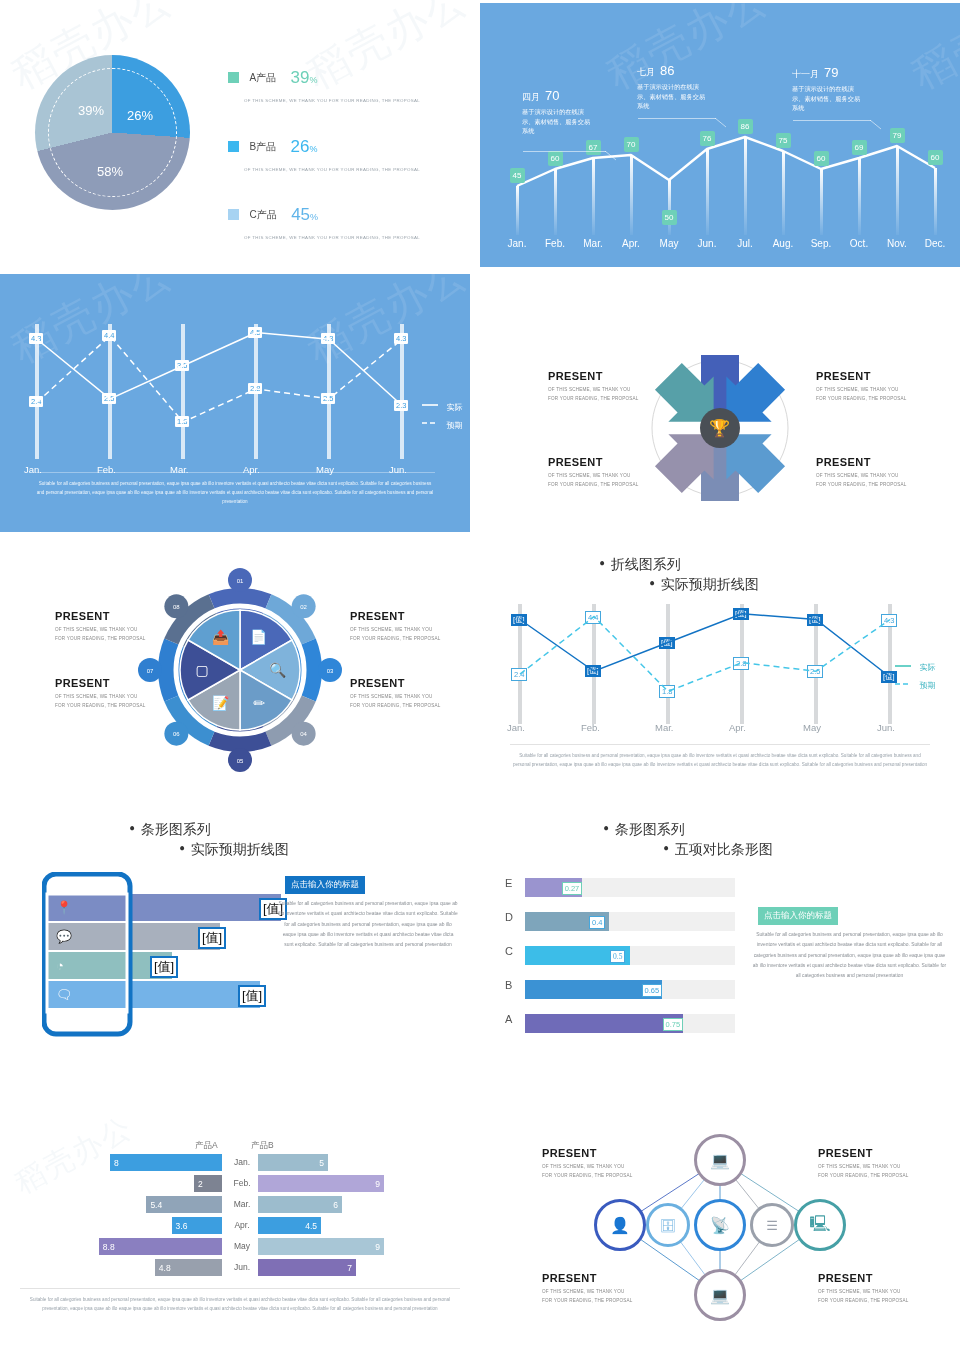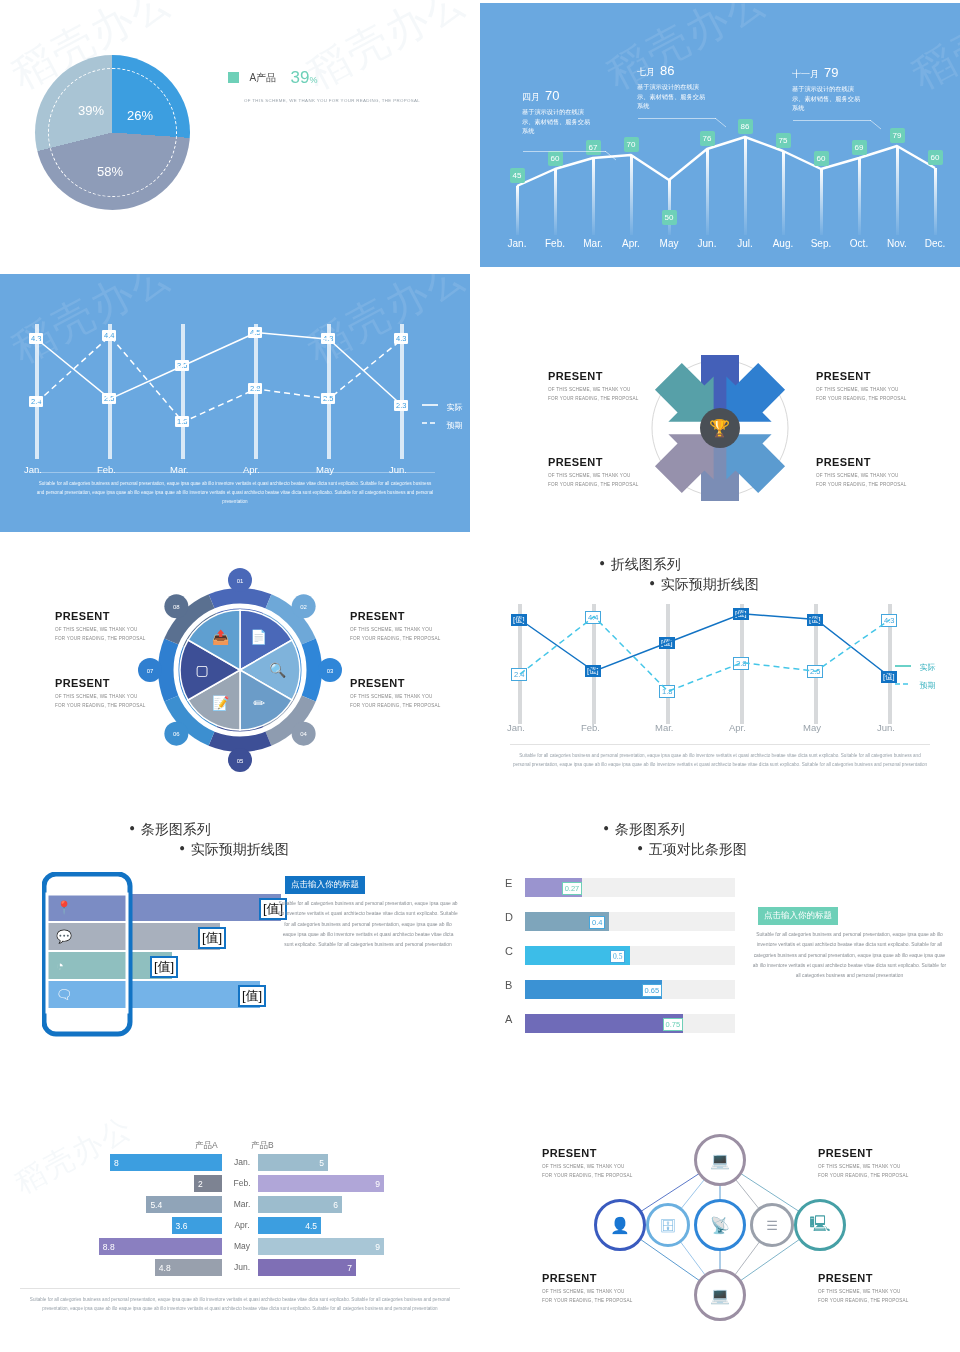--- a/index.html
+++ b/index.html
@@ -109,20 +109,32 @@
     <div class="pie-dash"></div>
     <div class="pie-lbl" style="left:92px;top:53px;">26%</div>
     <div class="pie-lbl" style="left:25px;top:48px;margin-left:18px;">39%</div>
     <div class="pie-lbl" style="left:62px;top:109px;">58%</div>
   </div>
 
   <div class="lg-row" style="left:228px;top:68px;">
     <span class="lg-sw" style="background:#6ed0b8"></span>
     <span class="lg-name">A产品</span>
     <span class="lg-pct" style="color:#6ed0b8"><span>39</span><small>%</small></span>
+    <div class="lg-desc">OF THIS SCHEME, WE THANK YOU FOR YOUR READING, THE PROPOSAL</div>
+  </div>
+  <div class="lg-row" style="left:228px;top:137px;">
+    <span class="lg-sw" style="background:#3cb7ef"></span>
+    <span class="lg-name">B产品</span>
+    <span class="lg-pct" style="color:#3cb7ef"><span>26</span><small>%</small></span>
+    <div class="lg-desc">OF THIS SCHEME, WE THANK YOU FOR YOUR READING, THE PROPOSAL</div>
+  </div>
+  <div class="lg-row" style="left:228px;top:205px;">
+    <span class="lg-sw" style="background:#a7d3f2"></span>
+    <span class="lg-name">C产品</span>
+    <span class="lg-pct" style="color:#5fb4ea"><span>45</span><small>%</small></span>
     <div class="lg-desc">OF THIS SCHEME, WE THANK YOU FOR YOUR READING, THE PROPOSAL</div>
   </div>
 </div>
 
 <div class="panel blue-bg" id="p2">
   <div class="wm" style="left:120px;top:5px;">稻壳办公</div>
   <div class="wm" style="left:425px;top:5px;">稻壳办公</div>
 
   <svg width="480" height="264" style="position:absolute;left:0;top:0">
     <polyline points="37,183 75,166 113,155 151,152 189,177 227,146 265,134 303,148 341,166 379,155 417,143 455,165" fill="none" stroke="#ffffff" stroke-width="2.4" stroke-linejoin="round"></polyline>
@@ -445,21 +457,21 @@
     <rect x="33" y="10" width="24" height="3" rx="1.5" fill="#fff"></rect>
     <circle cx="45" cy="152" r="5.5" fill="#fff"></circle>
   </svg>
 
   <div style="position:absolute;left:285px;top:61px;" class="tag-blue">点击输入你的标题</div>
   <div class="body-txt" style="position:absolute;left:278px;top:84px;width:180px;">Suitable for all categories business and personal presentation, eaque ipsa quae ab illo inventore veritatis et quasi architecto beatae vitae dicta sunt explicabo. Suitable for all categories business and personal presentation, eaque ipsa quae ab illo eaque ipsa quae ab illo inventore veritatis et quasi architecto beatae vitae dicta sunt explicabo. Suitable for all categories business and personal presentation</div>
 </div>
 
 <div class="panel" id="p8">
   <div class="series-title" style="position:absolute;left:122px;top:6px;font-size:14px;">• <span>条形图系列</span></div>
-  <div class="series-title" style="position:absolute;left:156px;top:26px;font-size:14px;">• <span>五项对比条形图</span></div>
+  <div class="series-title" style="position:absolute;left:182px;top:26px;font-size:14px;">• <span>五项对比条形图</span></div>
 
   <div id="p8-host">
       <div class="cat" style="left:25px;top:62px;">E</div>
       <div class="track" style="left:45px;top:63px;width:210px;"></div>
       <div class="fill" style="left:45px;top:63px;width:56.7px;background:#9a94cf;"></div>
       <div class="bval" style="left:81.7px;top:67px;color:#6ed0b8;border:1px solid #6ed0b8;">0.27</div>
       <div class="cat" style="left:25px;top:96px;">D</div>
       <div class="track" style="left:45px;top:97px;width:210px;"></div>
       <div class="fill" style="left:45px;top:97px;width:84px;background:#7ea5bb;"></div>
       <div class="bval" style="left:109px;top:101px;color:#45a7dd;border:1px solid #45a7dd;">0.4</div>

